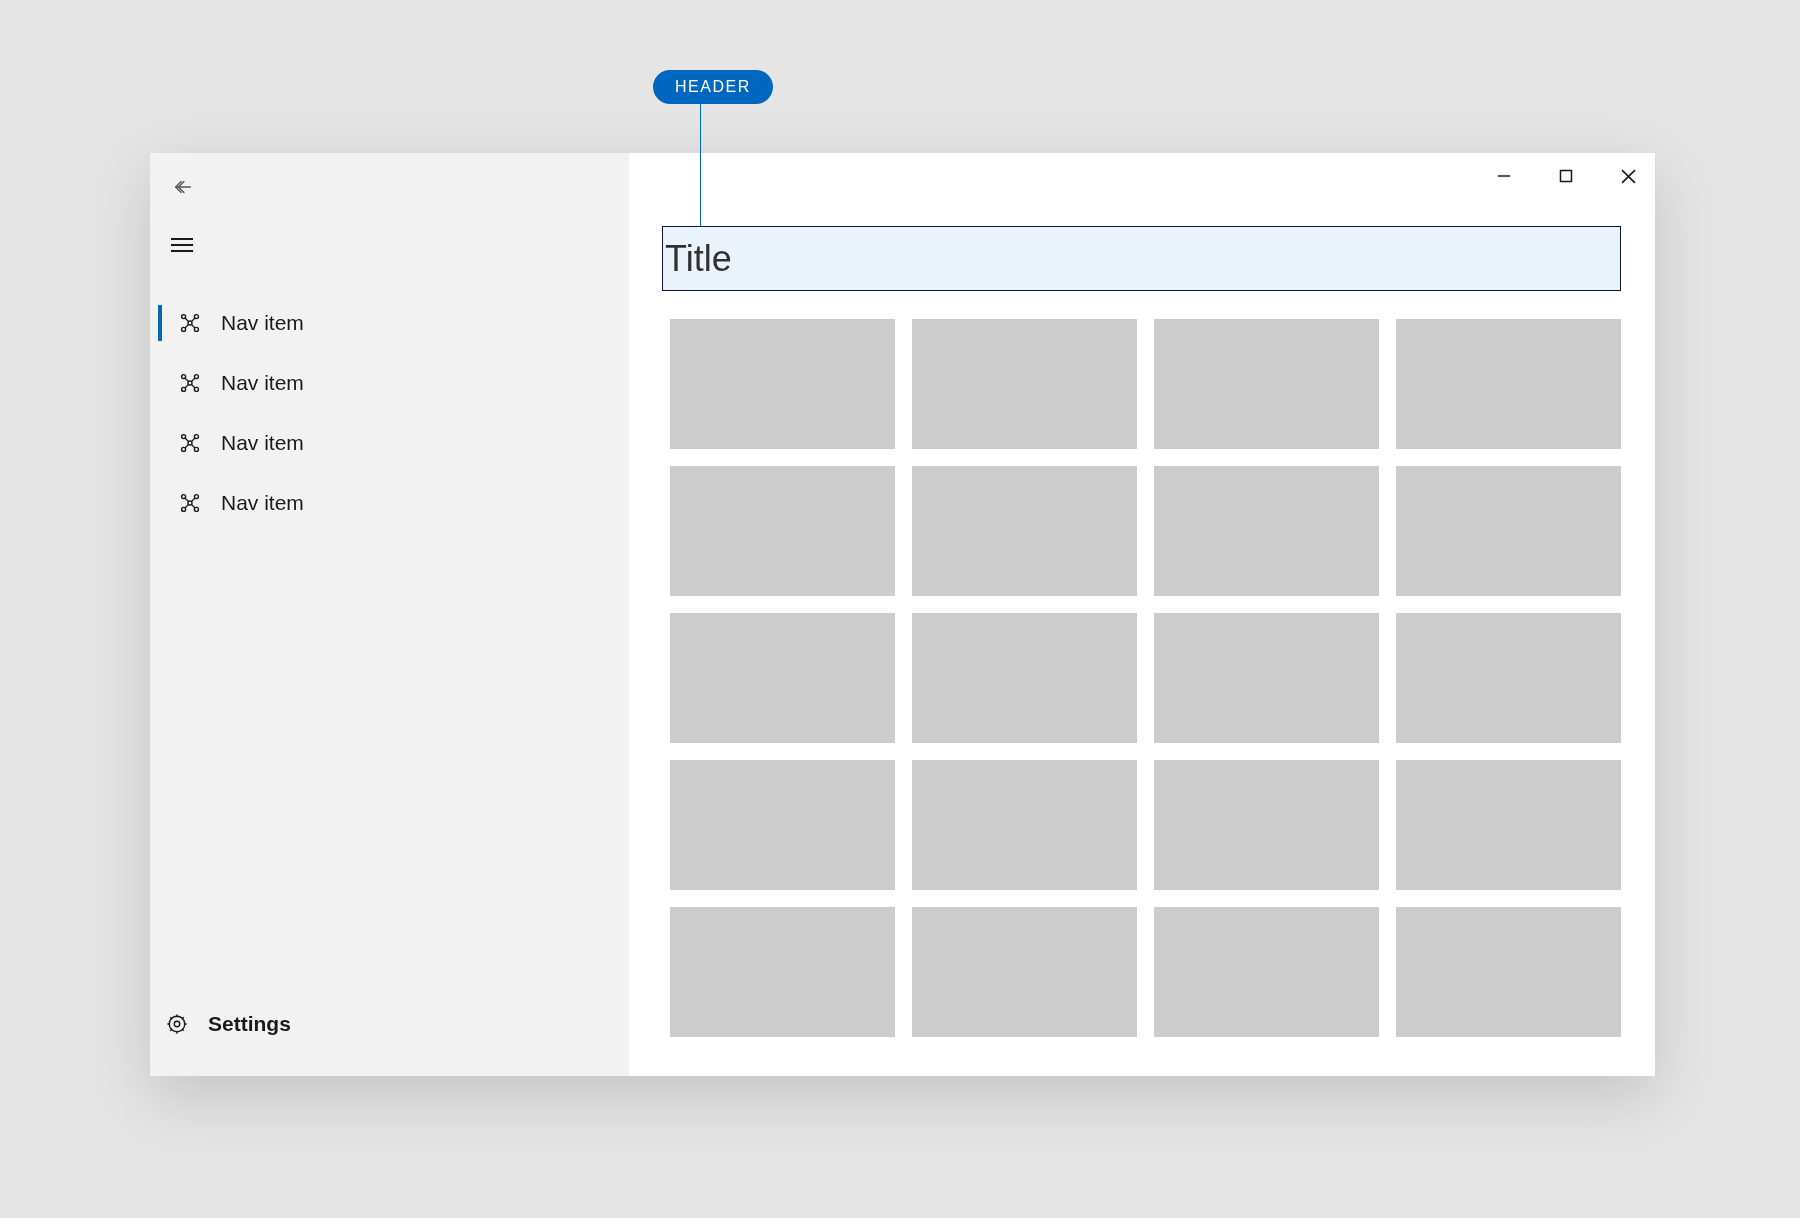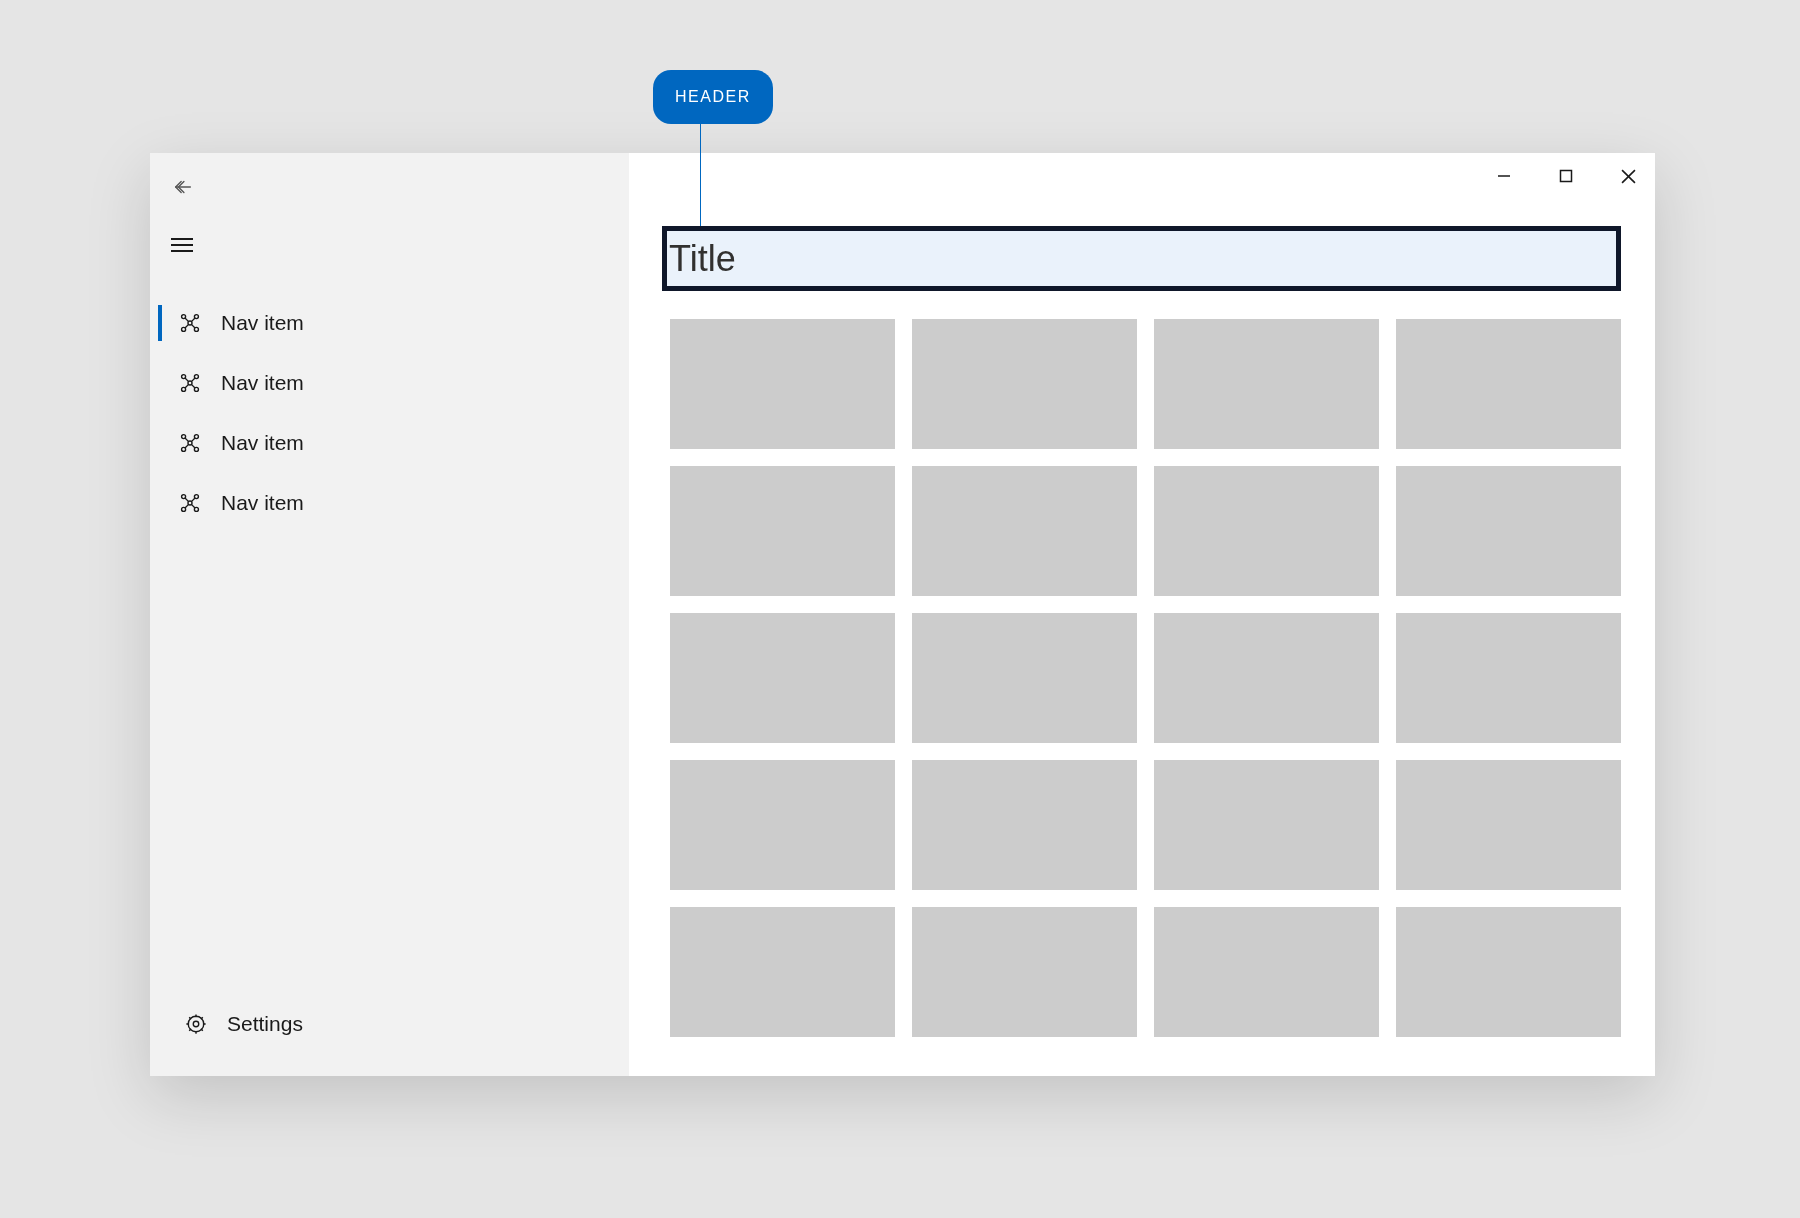--- a/index.html
+++ b/index.html
@@ -13,21 +13,21 @@
       width: 1800px;
       height: 1218px;
       position: relative;
     }
     .annotation-badge {
       position: absolute;
       top: 70px;
       left: 653px;
       background: #0067c0;
       color: white;
-      padding: 18px 22px;
+      padding: 8px 22px;
       border-radius: 18px;
       font-size: 16px;
       letter-spacing: 1.5px;
       font-weight: 400;
       z-index: 10;
     }
     .annotation-line {
       position: absolute;
       top: 104px;
       left: 700px;
@@ -117,24 +117,25 @@
     .sidebar-footer {
       position: absolute;
       bottom: 28px;
       left: 0;
       width: 100%;
     }
     .settings-item {
       height: 48px;
       display: flex;
       align-items: center;
-      padding-left: 35px;
+      padding-left: 16px;
       gap: 20px;
       color: #1a1a1a;
       font-size: 21px;
+      font-weight: bold;
     }
     .main {
       flex: 1;
       background: white;
       position: relative;
     }
     .window-controls {
       position: absolute;
       top: 14px;
       right: 18px;
@@ -150,21 +151,21 @@
       justify-content: center;
       color: #1a1a1a;
     }
     .header-region {
       position: absolute;
       top: 73px;
       left: 33px;
       right: 34px;
       height: 65px;
       background: #eaf2fb;
-      border: 5px solid #0f172a;
+      border: 1px solid #0f172a;
       display: flex;
       align-items: center;
       padding-left: 2px;
     }
     .header-region .title {
       font-size: 36px;
       color: #323130;
       font-weight: 400;
     }
     .grid {

